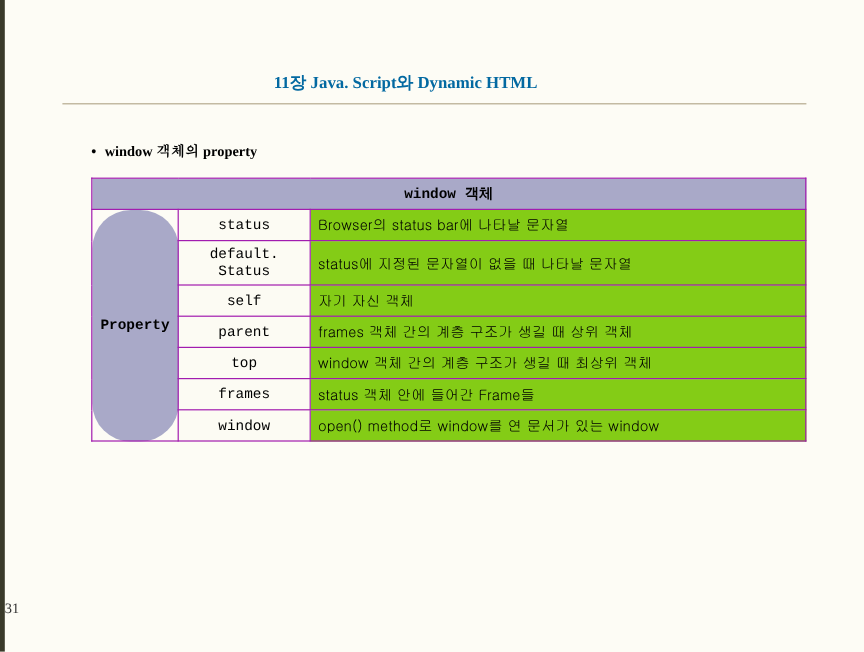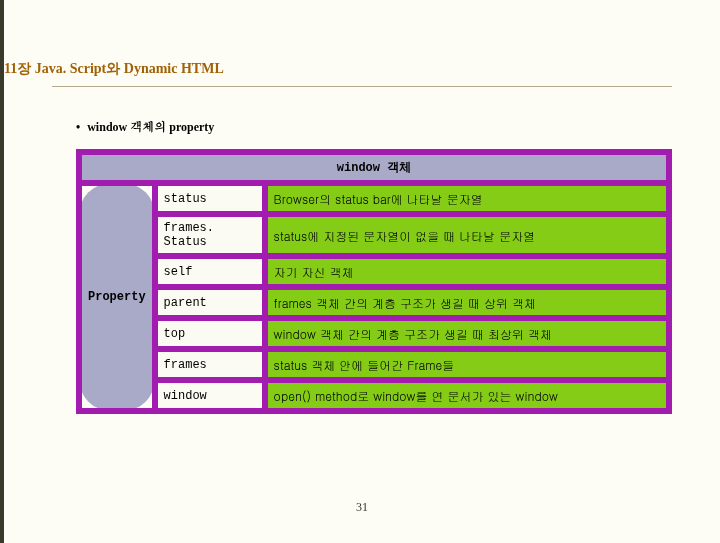--- a/index.html
+++ b/index.html
@@ -9,25 +9,25 @@
     }
     body {
       width: 720px;
       height: 543px;
       background: #fdfcf5;
       font-family: "Malgun Gothic", "Batang", Georgia, serif;
       position: relative;
       border-left: 4px solid #3a3a2a;
     }
     .header {
-      text-align: left;
+      text-align: center;
       padding: 60px 48px 8px 0;
       font-size: 14px;
       font-weight: bold;
-      color: #a16207;
+      color: #0369a1;
       font-family: "Times New Roman", Georgia, serif;
     }
     .hr-line {
       border: none;
       border-top: 1px solid #b5aa8e;
       margin: 0 48px;
     }
     .bullet-title {
       margin: 30px 0 14px 72px;
       font-size: 12px;
@@ -39,21 +39,21 @@
       content: "• ";
       margin-right: 4px;
     }
     .tbl {
       margin: 0 48px 0 72px;
       border-collapse: collapse;
       width: calc(100% - 120px);
       font-size: 12px;
     }
     .tbl th, .tbl td {
-      border: 6px solid #a21caf;
+      border: 1px solid #a21caf;
       padding: 4px 6px;
       text-align: left;
       vertical-align: middle;
     }
     .tbl .title-row th {
       background: #a9a9c8;
       text-align: center;
       font-weight: bold;
       font-family: "Courier New", monospace;
     }
@@ -62,31 +62,31 @@
       text-align: center;
       font-weight: bold;
       font-family: "Courier New", monospace;
       width: 72px;
       border-radius: 32px;
     }
     .tbl .propname {
       font-family: "Courier New", "Dotum", monospace;
       background: #fcfbf3;
       width: 110px;
+      text-align: center;
     }
     .tbl .propdesc {
       font-family: "Gulim", "Dotum", sans-serif;
       background: #84cc16;
     }
     .pagenum {
       position: absolute;
       bottom: 28px;
       left: 0;
       right: 0;
-      text-align: center;
       font-size: 12px;
       color: #333;
       font-family: "Times New Roman", serif;
     }
   </style>
 </head>
 <body>
 
 <div class="header">11장 Java. Script와 Dynamic HTML</div>
 <hr class="hr-line">
@@ -97,21 +97,21 @@
   <tbody>
       <tr class="title-row">
     <th colspan="3">window 객체</th>
   </tr>
   <tr>
     <td class="rowhead" rowspan="7">Property</td>
     <td class="propname">status</td>
     <td class="propdesc">Browser의 status bar에 나타날 문자열</td>
   </tr>
   <tr>
-    <td class="propname">frames. Status</td>
+    <td class="propname">default. Status</td>
     <td class="propdesc">status에 지정된 문자열이 없을 때 나타날 문자열</td>
   </tr>
   <tr>
     <td class="propname">self</td>
     <td class="propdesc">자기 자신 객체</td>
   </tr>
   <tr>
     <td class="propname">parent</td>
     <td class="propdesc">frames 객체 간의 계층 구조가 생길 때 상위 객체</td>
   </tr>

